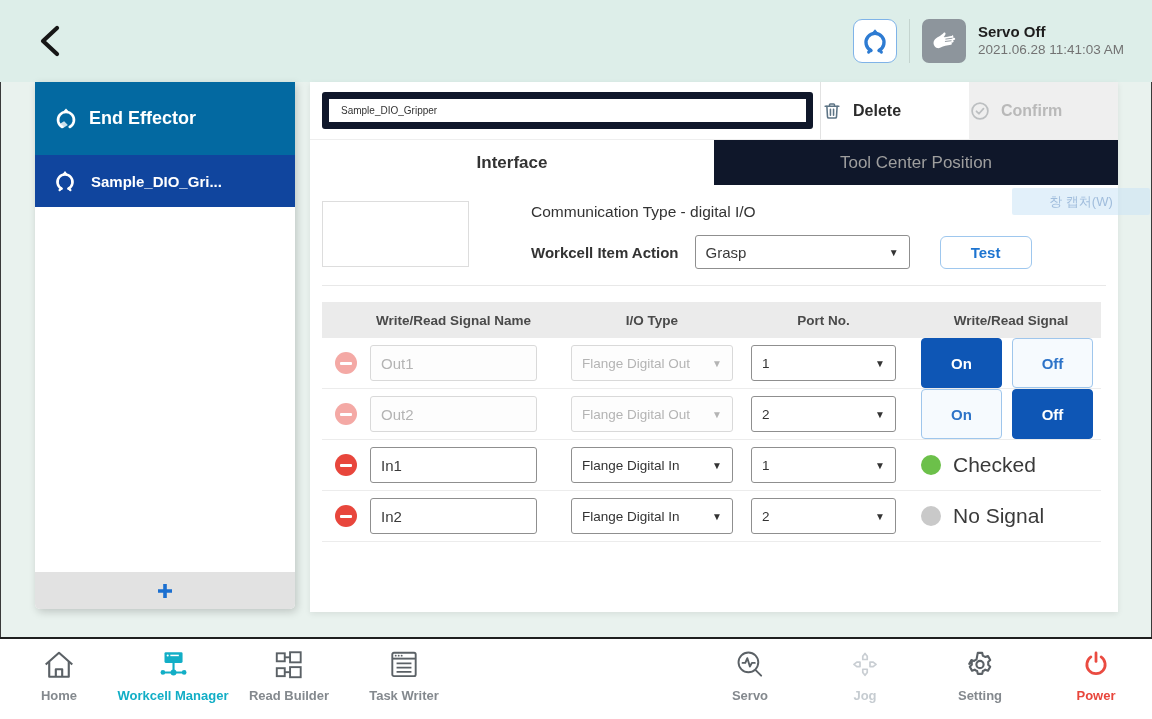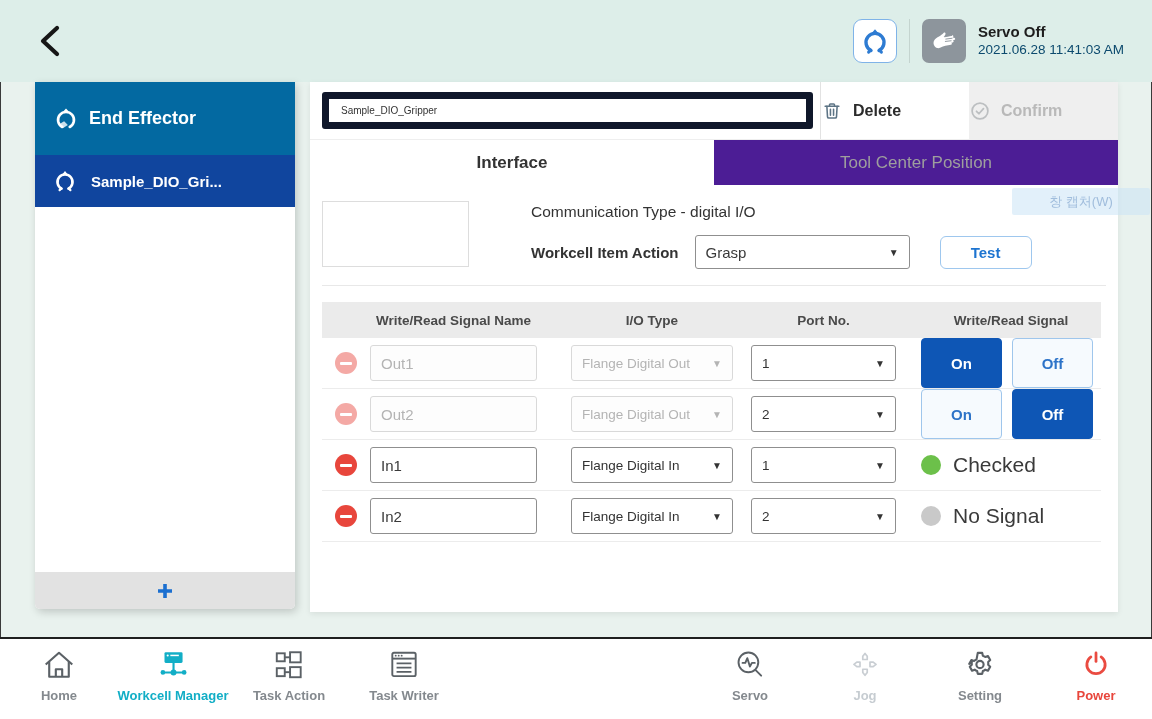--- a/index.html
+++ b/index.html
@@ -9,21 +9,21 @@
 
   
   .topbar { position:absolute; left:0; top:0; width:100%; height:82px; background:#ddeee9; }
   .back-btn { position:absolute; left:30px; top:20px; width:42px; height:42px; background:none; border:none; cursor:pointer; }
   .top-right { position:absolute; right:28px; top:19px; display:flex; align-items:center; gap:12px; }
   .gripper-btn { width:44px; height:44px; background:#fff; border:1.5px solid #7fb3e8; border-radius:9px; display:flex; align-items:center; justify-content:center; color:#2d7bd2; cursor:pointer; }
   .tr-divider { width:1px; height:44px; background:#c4d4cf; }
   .hand-badge { width:44px; height:44px; background:#8d959c; border-radius:7px; display:flex; align-items:center; justify-content:center; border:none; cursor:pointer; }
   .servo-block { line-height:1.25; }
   .servo-status { font-size:15px; font-weight:bold; color:#1d1d1d; }
-  .servo-time { font-size:13.5px; color:#0c4a6e; }
+  .servo-time { font-size:13.5px; color:#737373; }
 
   
   .sidebar { position:absolute; left:35px; top:82px; width:260px; height:527px; display:flex; flex-direction:column; background:#fff; box-shadow:2px 3px 8px rgba(0,0,0,.18); border-radius:0 0 5px 5px; }
   .sb-header { height:73px; background:#0369a1; color:#fff; display:flex; align-items:center; padding:0 18px; gap:10px; cursor:pointer; }
   .sb-header .sb-title { font-size:18px; font-weight:bold; }
   .sb-item { height:52px; background:#10459e; color:#fff; display:flex; align-items:center; padding:0 18px; gap:14px; cursor:pointer; }
   .sb-item .sb-item-label { font-size:15px; font-weight:bold; }
   .sb-body { flex:1; background:#fff; }
   .sb-add { height:37px; background:#e2e2e2; border:none; border-radius:0 0 5px 5px; display:flex; align-items:center; justify-content:center; cursor:pointer; }
 
@@ -32,21 +32,21 @@
   .name-row { height:58px; display:flex; align-items:stretch; border-bottom:1px solid #eee; }
   .name-input-wrap { flex:1; display:flex; align-items:center; padding-left:12px; }
   .name-input { width:491px; height:37px; border:7px solid #0f172a; border-radius:3px; font-size:10px; color:#333; padding:0 12px; font-family:"Liberation Sans",sans-serif; }
   .hdr-btn { width:149px; display:flex; align-items:center; justify-content:flex-start; gap:10px; font-size:16px; font-weight:bold; border:none; cursor:pointer; }
   .delete-btn { background:#fff; color:#2b2b2b; border-left:1px solid #e2e2e2; }
   .confirm-btn { background:#efefef; color:#b9b9b9; }
 
   .tabs { height:45px; display:flex; }
   .tab { flex:1; display:flex; align-items:center; justify-content:center; font-size:17px; cursor:pointer; }
   .tab.active { background:#fff; color:#333; font-weight:bold; }
-  .tab.inactive { background:#4c1d95; color:#9e9e9e; }
+  .tab.inactive { background:#0f172a; color:#9e9e9e; }
 
   .info-section { position:relative; padding:16px 12px 12px 12px; display:flex; }
   .img-placeholder { width:147px; height:66px; border:1px solid #ddd; background:#fff; }
   .info-right { margin-left:62px; padding-top:2px; }
   .comm-type { font-size:15.5px; color:#333; margin-bottom:14px; }
   .action-row { display:flex; align-items:center; gap:16px; }
   .action-label { font-size:15px; color:#333; font-weight:bold; }
   .sel { display:flex; align-items:center; justify-content:space-between; border:1px solid #8f8f8f; border-radius:3px; background:#fff; padding:0 10px; cursor:pointer; }
   .sel-action { width:215px; height:34px; font-size:15px; color:#3a3a3a; }
   .caret { font-size:10px; color:#333; }
@@ -351,21 +351,21 @@
       <span class="nav-icon">
         <svg width="34" height="32" viewBox="0 0 32 30" fill="none" stroke="#5b6166" stroke-width="1.8">
           <rect x="4.5" y="4" width="7.5" height="7.5"></rect>
             <path d="M12 7.75 h5"></path>
             <rect x="17" y="3" width="10" height="9.5"></rect>
           <rect x="4.5" y="18" width="7.5" height="7.5"></rect>
             <path d="M12 21.75 h5"></path>
             <rect x="17" y="17" width="10" height="9.5"></rect>
         </svg>
       </span>
-      <span class="nav-label">Task Action</span>
+      <span class="nav-label">Read Builder</span>
     </button>
 
     <button class="nav-item" style="left:339px;">
       <span class="nav-icon">
         <svg width="34" height="32" viewBox="0 0 32 30" fill="none" stroke="#5b6166" stroke-width="1.8">
           <rect x="5" y="3.5" width="22" height="22" rx="1.5"></rect>
             <path d="M5 9 h22"></path>
           <circle cx="8.2" cy="6.2" r=".9" fill="#5b6166" stroke="none"></circle>
             <circle cx="11" cy="6.2" r=".9" fill="#5b6166" stroke="none"></circle>
             <circle cx="13.8" cy="6.2" r=".9" fill="#5b6166" stroke="none"></circle>

